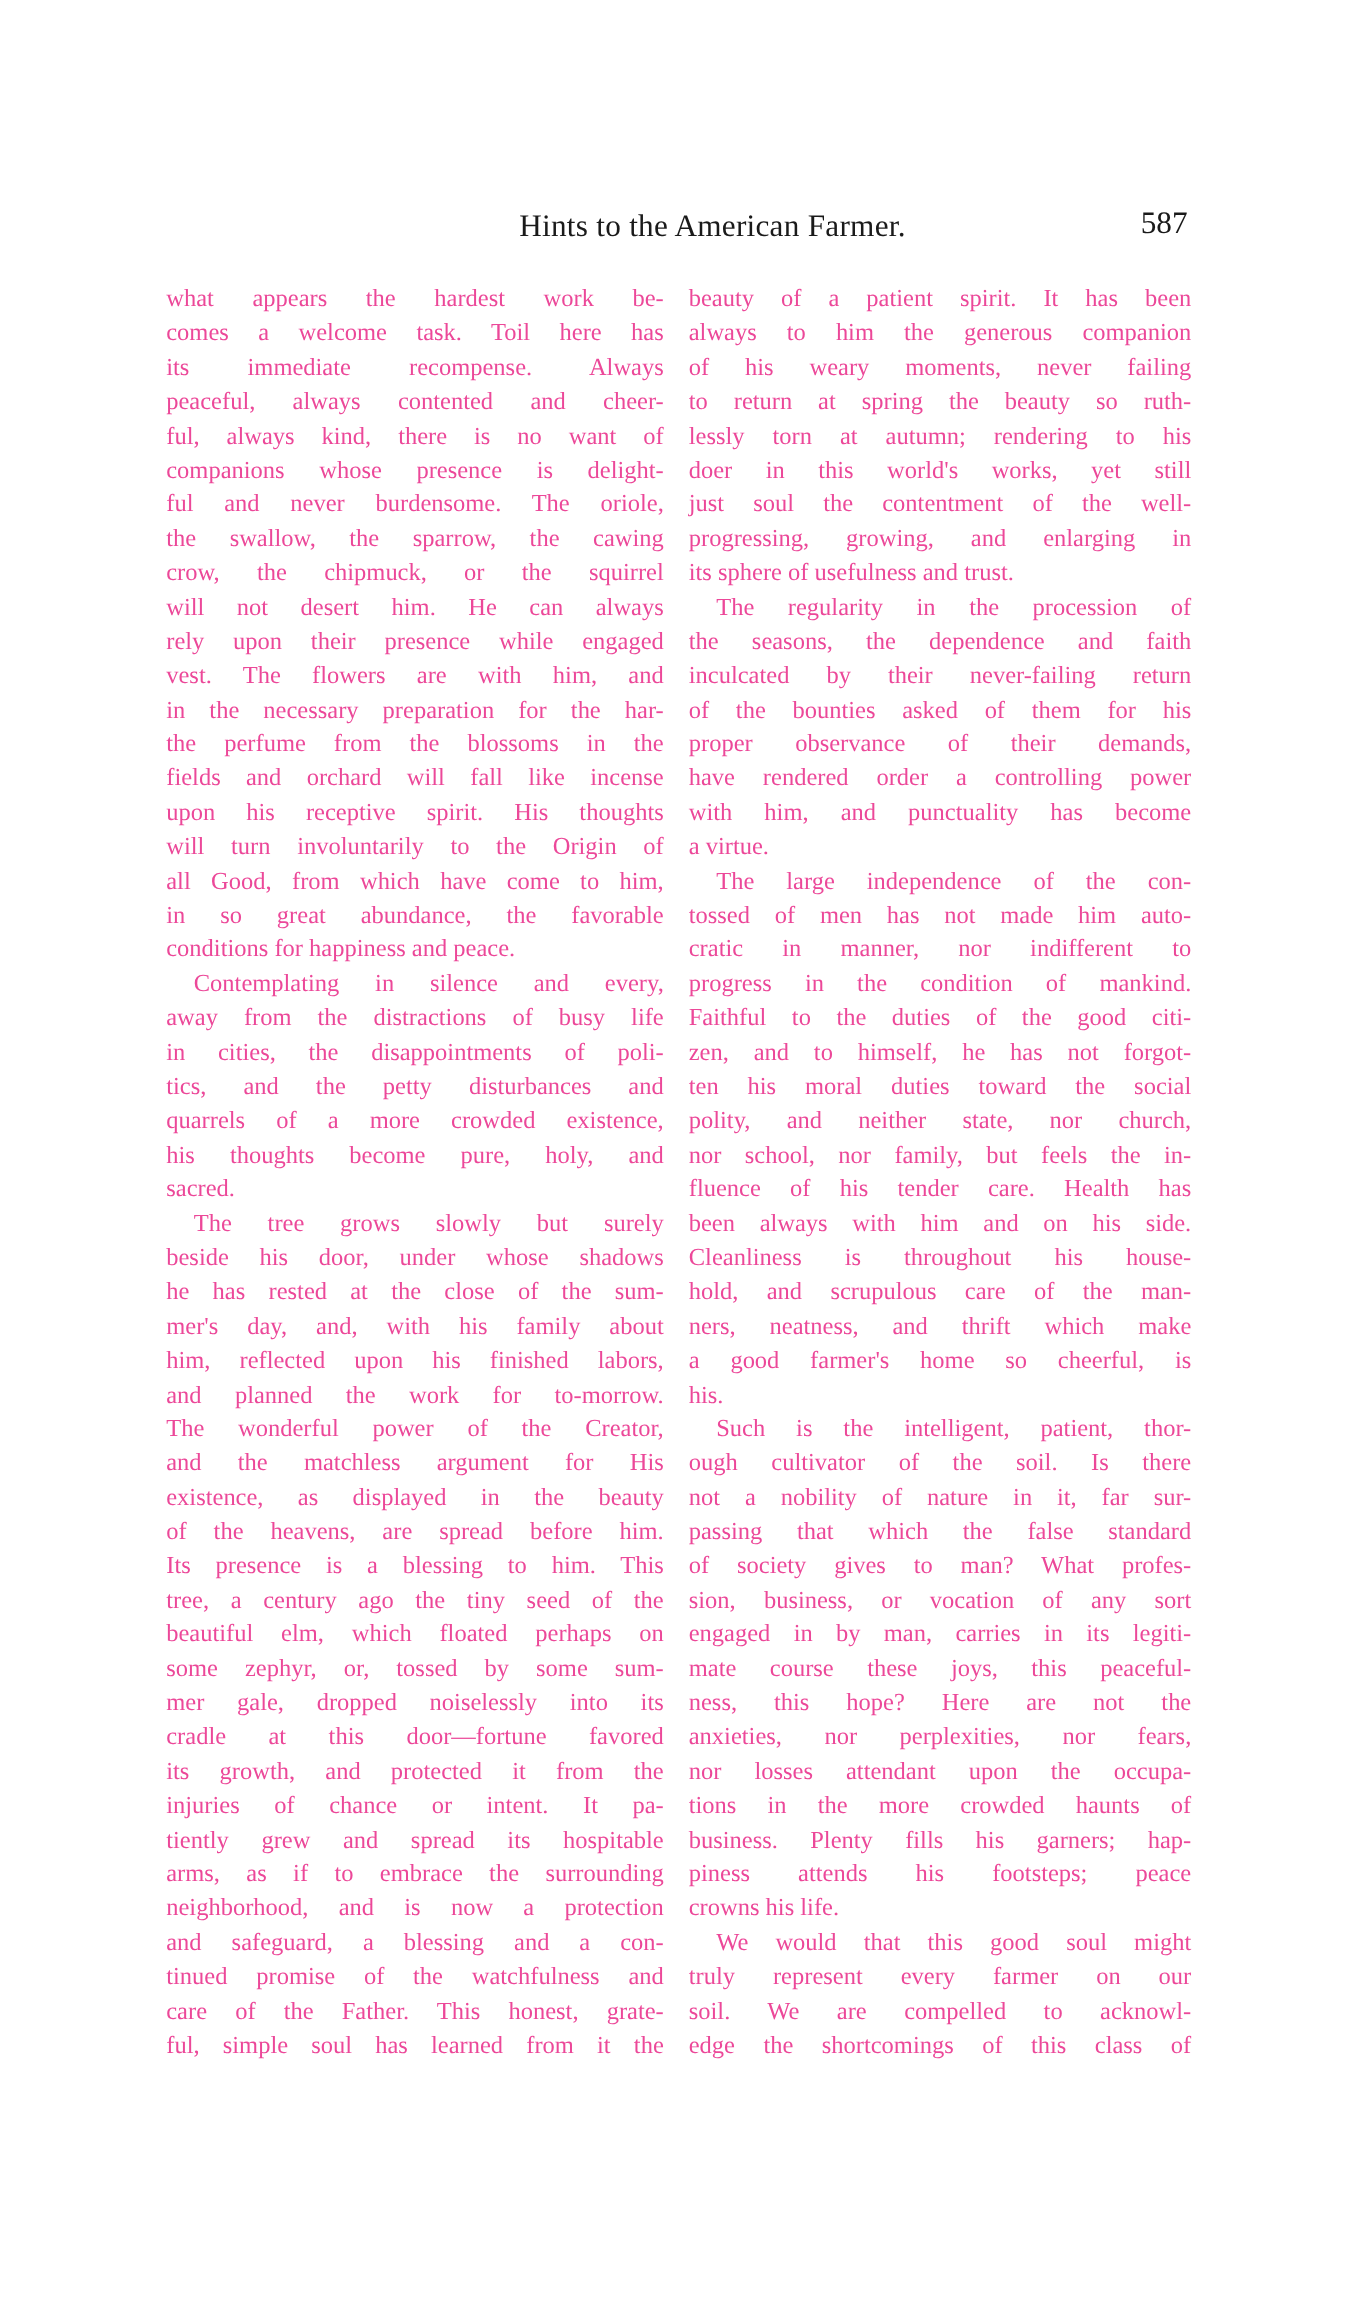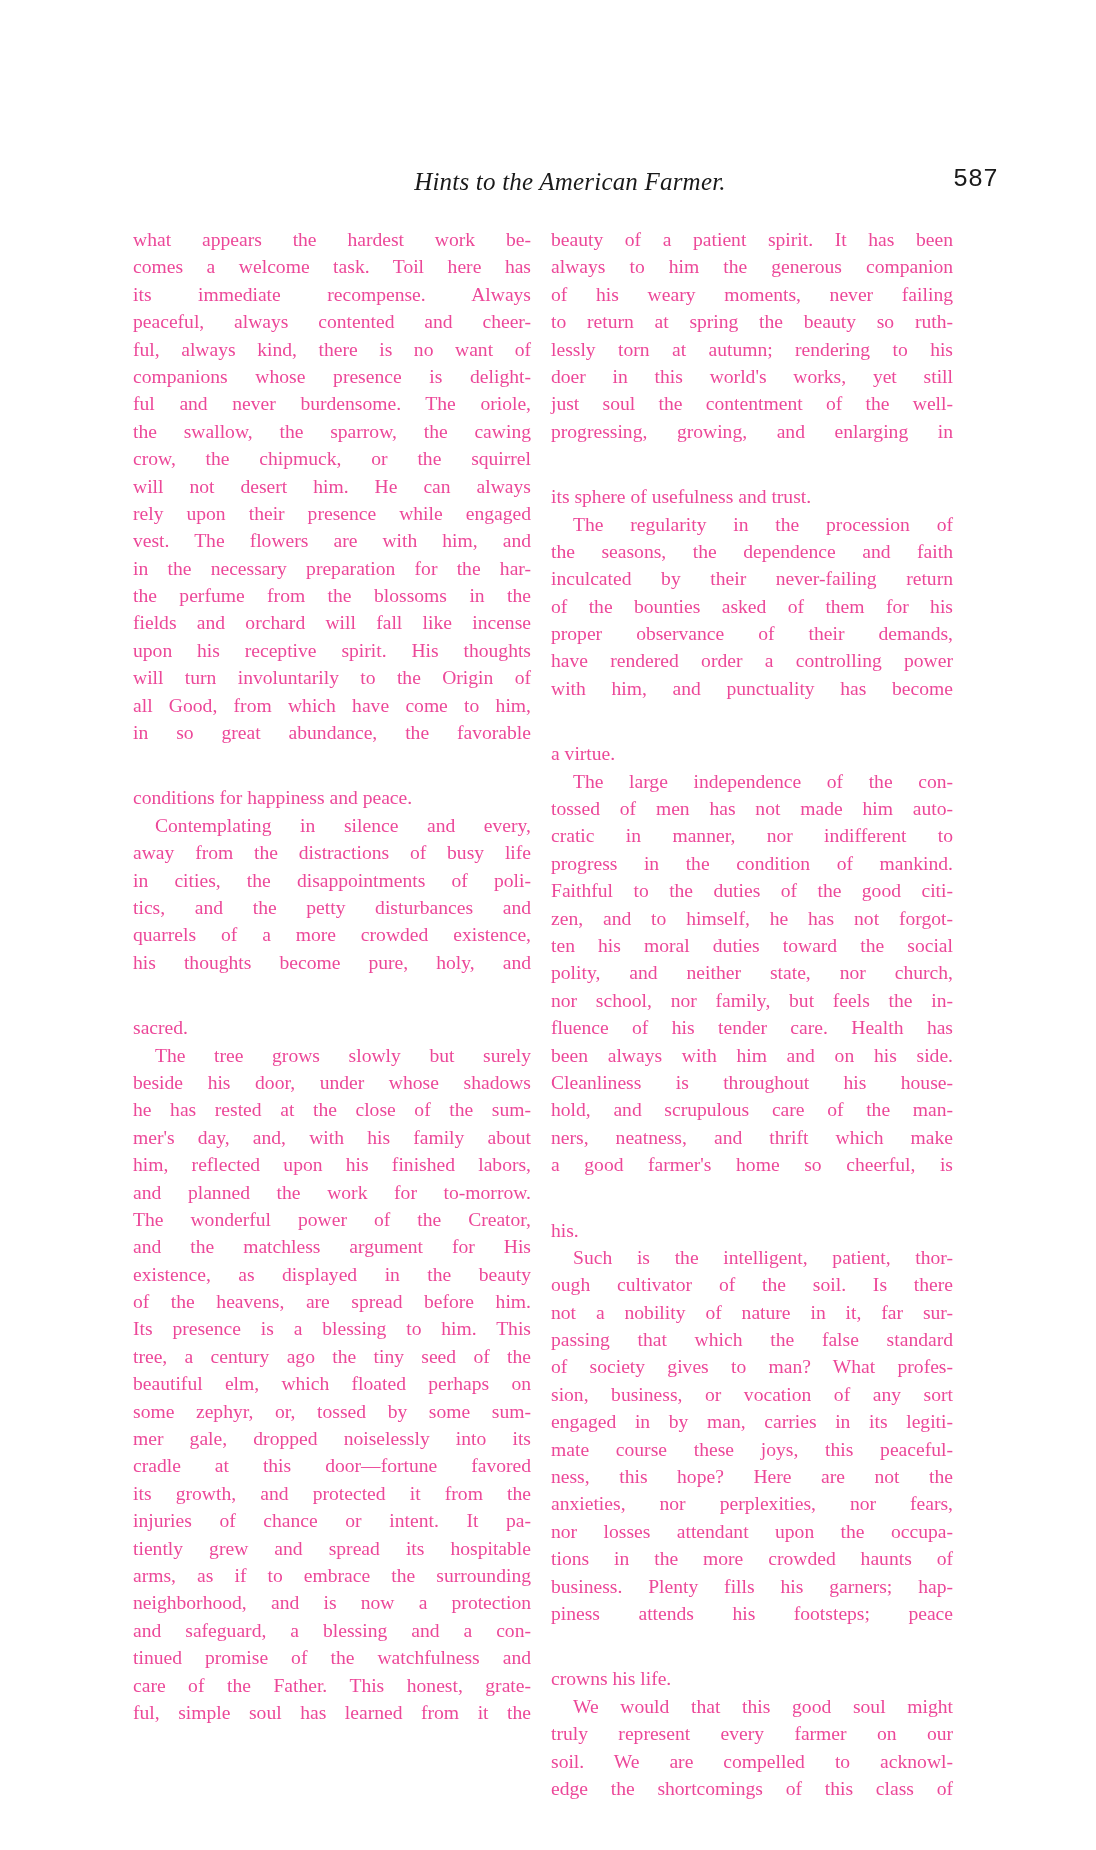--- a/index.html
+++ b/index.html
@@ -1,35 +1,35 @@
 <!DOCTYPE html>
 <html><head>
 <meta charset="utf-8">
 <style>
   html, body { margin: 0; padding: 0; background: #ffffff; }
   body { width: 1096px; height: 1850px; position: relative; overflow: hidden; color: #1a1a1a; }
   .page { position: absolute; left: 0; top: 0; width: 1096px; height: 1850px; }
   .header-title {
     position: absolute; left: 330px; top: 168px; width: 480px;
-    font-family: "Liberation Serif", "DejaVu Serif", serif; font-style: italic;
+    font-family: "Liberation Serif", "DejaVu Serif", serif; 
     font-size: 25px; text-align: center; color: #1a1a1a; letter-spacing: 0.2px;
   }
   .page-number {
-    position: absolute; left: 928px; top: 165px; width: 70px; text-align: right;
-    font-family: Liberation Mono, monospace; font-size: 25px; color: #1a1a1a;
+    position: absolute; left: 880px; top: 165px; width: 70px; text-align: right;
+    font-family: Liberation Serif, serif; font-size: 25px; color: #1a1a1a;
   }
   .column {
     position: absolute; top: 226px; width: 398px;
     font-family: "Liberation Serif", "DejaVu Serif", serif; font-size: 19.6px;
     line-height: 27.4px; color: #ec4899;
   }
   .col-left { left: 133px; }
   .col-right { left: 551px; width: 402px; }
   .line { display: block; text-align: justify; text-align-last: justify; white-space: nowrap; height: 27.4px; }
-  .line.last { text-align-last: left; margin-top: 38px; }
+  .line.last { text-align-last: left; }
   .line.indent { padding-left: 22px; }
 </style>
 </head>
 <body>
 
 <div class="page">
   <div class="header-title">Hints to the American Farmer.</div>
   <div class="page-number">587</div>
 
   <div class="column col-left">

